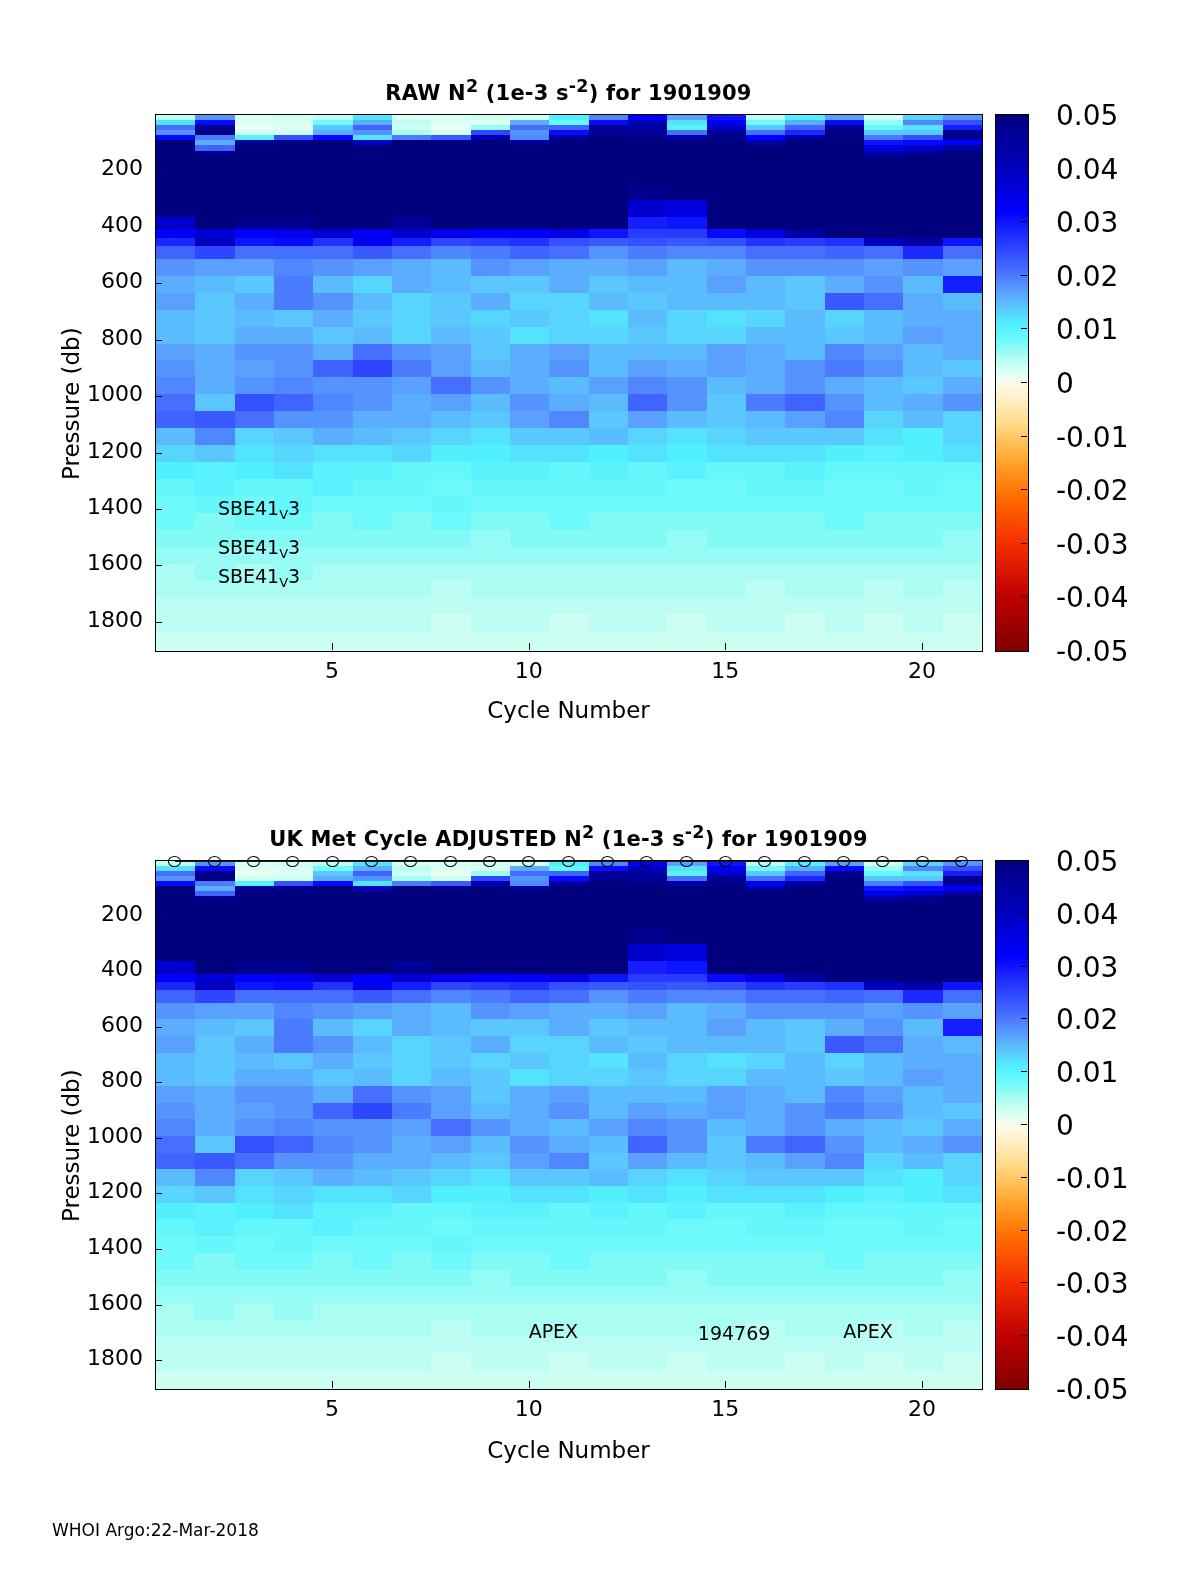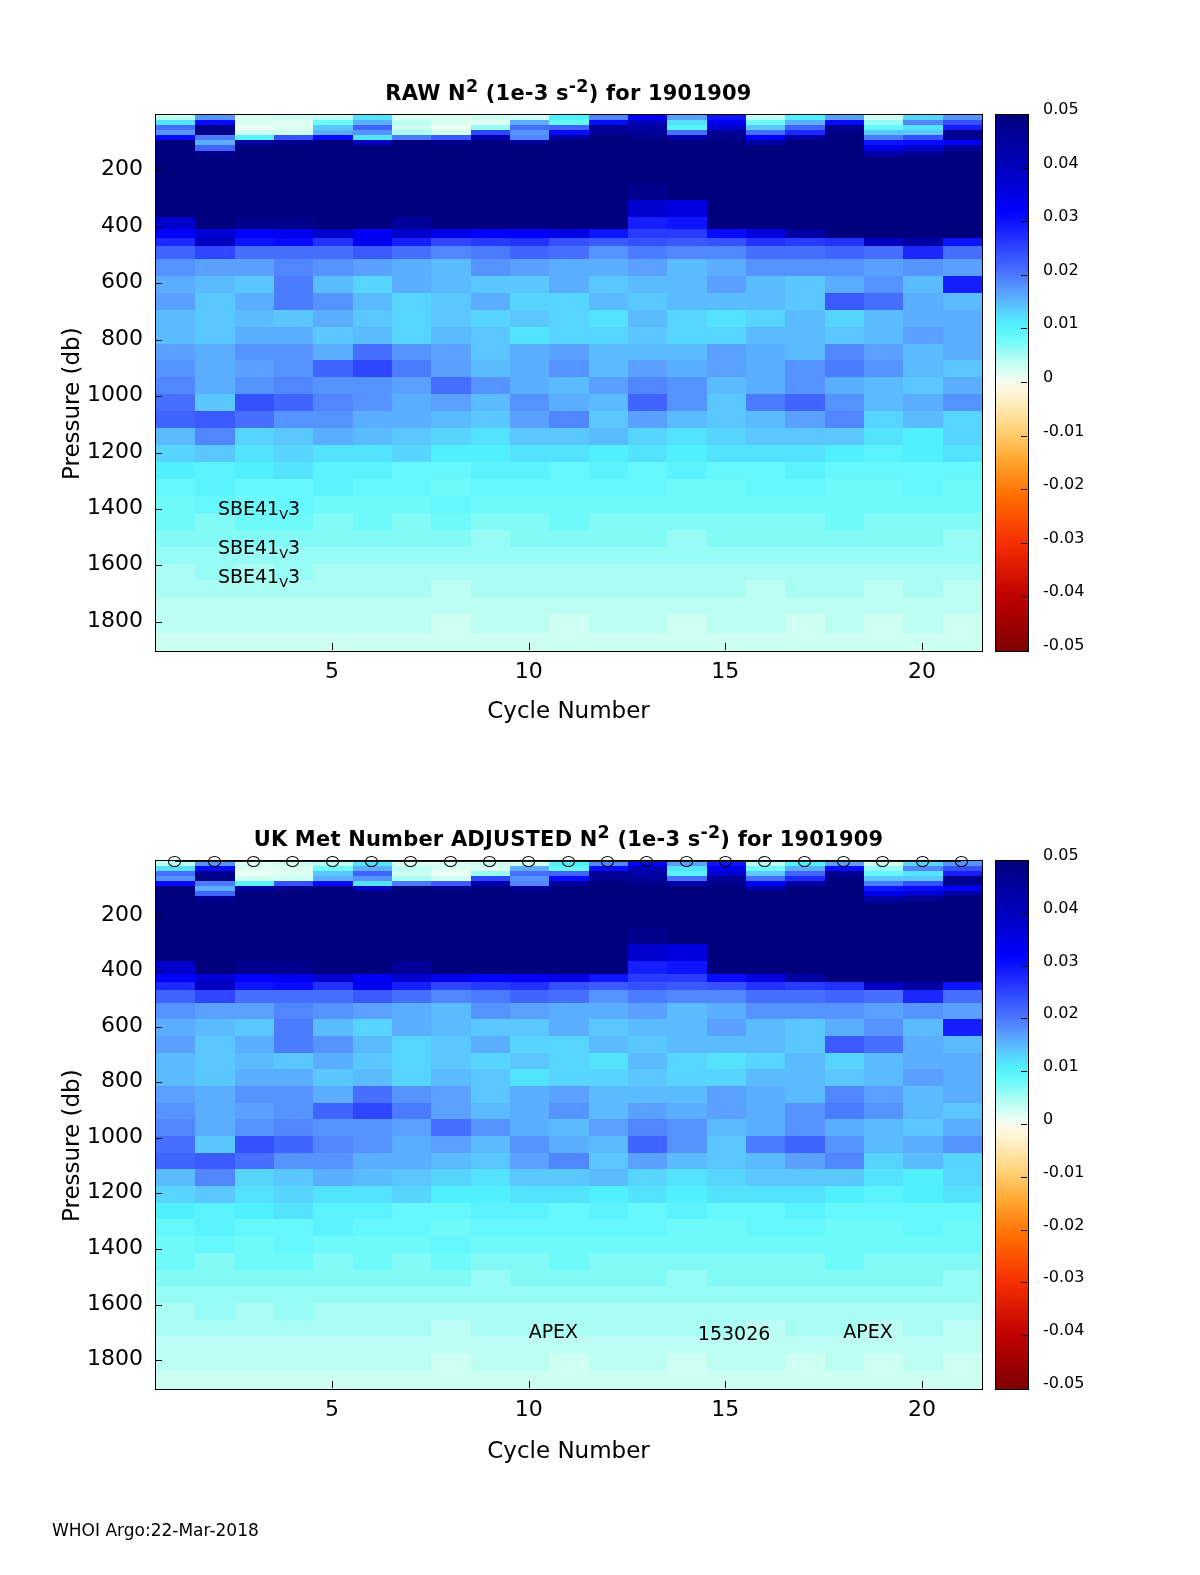--- a/index.html
+++ b/index.html
@@ -24,21 +24,21 @@
   .ytick{position:absolute;font-size:22px;text-align:right;white-space:nowrap;}
   .xtick{position:absolute;font-size:22px;text-align:center;white-space:nowrap;}
   .tickmark-y{position:absolute;height:1px;background:#000;width:7px;}
   .tickmark-x{position:absolute;width:1px;background:#000;height:7px;}
 
   .annot{position:absolute;font-size:19px;white-space:nowrap;color:#000;}
   .annot sub{font-size:13px;vertical-align:-4px;}
 
   .cbar{position:absolute;border:1px solid #000;box-sizing:content-box;}
   .cbar-grad{position:absolute;left:0;top:0;width:100%;height:100%;}
-  .cbtick{position:absolute;font-size:16px;white-space:nowrap;}
+  .cbtick{position:absolute;font-size:28px;white-space:nowrap;margin-left:13px;}
   .cbtickmark{position:absolute;height:1px;width:6px;background:#000;}
 
   .marker-line{position:absolute;height:1px;background:#1a1a1a;}
   .marker{position:absolute;width:13px;height:11px;border:1.6px solid #000;
           border-radius:50%;background:transparent;box-sizing:border-box;}
 
   .footer{position:absolute;font-size:17px;white-space:nowrap;}
 </style>
 </head>
 <body>
@@ -1014,21 +1014,21 @@
       <div class="cbtickmark" style="left: 1021px; top: 542.8px;"></div>
       <div class="cbtick" style="left: 1043px; top: 581.4px;">-0.04</div>
       <div class="cbtickmark" style="left: 1021px; top: 596.4px;"></div>
       <div class="cbtick" style="left: 1043px; top: 635px;">-0.05</div>
     </div>
 </div>
 
 <div class="panel">
 
   <div class="plot-title" style="left:155px;top:822px;width:827px;">
-    <span>UK Met Number  ADJUSTED N</span><sup>2</sup><span> (1e-3 s</span><sup>-2</sup><span>) for 1901909</span>
+    <span>UK Met Cycle  ADJUSTED N</span><sup>2</sup><span> (1e-3 s</span><sup>-2</sup><span>) for 1901909</span>
   </div>
 
   <div class="ylabel" style="left:58px;top:1222px;">Pressure (db)</div>
 
   <div class="axes" style="left:155px;top:860px;width:826px;height:528px;">
     <div class="hm" id="hm-adj">
         <div class="hmrow" style="top: 0%; height: 1.00737%;">
           <div class="hmcell" style="background: rgb(188, 254, 243);"></div>
           <div class="hmcell" style="background: rgb(85, 148, 255);"></div>
           <div class="hmcell" style="background: rgb(220, 255, 244);"></div>
@@ -1977,21 +1977,21 @@
       <div class="tickmark-x" style="left: 332px; top: 1381px;"></div>
       <div class="xtick" style="left: 488.667px; width: 80px; top: 1396px;">10</div>
       <div class="tickmark-x" style="left: 528.667px; top: 1381px;"></div>
       <div class="xtick" style="left: 685.333px; width: 80px; top: 1396px;">15</div>
       <div class="tickmark-x" style="left: 725.333px; top: 1381px;"></div>
       <div class="xtick" style="left: 882px; width: 80px; top: 1396px;">20</div>
       <div class="tickmark-x" style="left: 922px; top: 1381px;"></div>
     </div>
   <div id="annots-adj">
       <div class="annot" style="left: 528.667px; top: 1320.42px;">APEX</div>
-      <div class="annot" style="left: 697.8px; top: 1321.81px;">153026</div>
+      <div class="annot" style="left: 697.8px; top: 1321.81px;">194769</div>
       <div class="annot" style="left: 843.333px; top: 1320.42px;">APEX</div>
     </div>
 
   <div class="xlabel" style="left:155px;top:1437px;width:827px;">Cycle Number</div>
 
   <div class="cbar" style="left:995px;top:860px;width:32px;height:528px;">
     <div class="cbar-grad" id="cb-adj" style="background: linear-gradient(rgb(0, 0, 127) 0%, rgb(0, 0, 131) 0.63%, rgb(0, 0, 135) 1.25%, rgb(0, 0, 139) 1.88%, rgb(0, 0, 143) 2.5%, rgb(0, 0, 147) 3.13%, rgb(0, 0, 151) 3.75%, rgb(0, 0, 155) 4.38%, rgb(0, 0, 159) 5%, rgb(0, 0, 162) 5.63%, rgb(0, 0, 166) 6.25%, rgb(0, 0, 170) 6.88%, rgb(0, 0, 174) 7.5%, rgb(0, 0, 178) 8.13%, rgb(0, 0, 182) 8.75%, rgb(0, 0, 186) 9.38%, rgb(0, 0, 190) 10%, rgb(0, 0, 195) 10.63%, rgb(0, 0, 200) 11.25%, rgb(0, 0, 205) 11.88%, rgb(0, 0, 210) 12.5%, rgb(0, 0, 215) 13.13%, rgb(0, 0, 220) 13.75%, rgb(0, 0, 226) 14.37%, rgb(0, 0, 231) 15%, rgb(0, 0, 236) 15.63%, rgb(0, 0, 241) 16.25%, rgb(0, 0, 246) 16.88%, rgb(0, 0, 251) 17.5%, rgb(1, 1, 255) 18.13%, rgb(5, 8, 255) 18.75%, rgb(9, 14, 255) 19.38%, rgb(13, 20, 255) 20%, rgb(17, 26, 255) 20.63%, rgb(22, 32, 255) 21.25%, rgb(26, 39, 255) 21.88%, rgb(30, 45, 255) 22.5%, rgb(34, 51, 255) 23.13%, rgb(38, 57, 255) 23.75%, rgb(42, 64, 255) 24.38%, rgb(46, 70, 255) 25%, rgb(50, 76, 255) 25.62%, rgb(54, 83, 255) 26.25%, rgb(57, 89, 255) 26.88%, rgb(61, 95, 255) 27.5%, rgb(65, 101, 255) 28.13%, rgb(68, 107, 255) 28.75%, rgb(72, 115, 255) 29.38%, rgb(75, 122, 255) 30%, rgb(78, 130, 255) 30.63%, rgb(81, 138, 255) 31.25%, rgb(84, 146, 255) 31.87%, rgb(88, 154, 255) 32.5%, rgb(90, 162, 255) 33.13%, rgb(90, 170, 255) 33.75%, rgb(90, 178, 255) 34.38%, rgb(90, 187, 255) 35%, rgb(90, 195, 255) 35.63%, rgb(89, 203, 255) 36.25%, rgb(87, 212, 255) 36.88%, rgb(85, 220, 255) 37.5%, rgb(83, 228, 255) 38.13%, rgb(81, 237, 255) 38.75%, rgb(84, 241, 254) 39.38%, rgb(90, 243, 253) 40%, rgb(96, 245, 252) 40.63%, rgb(102, 248, 251) 41.25%, rgb(109, 250, 250) 41.88%, rgb(120, 251, 249) 42.5%, rgb(133, 251, 247) 43.13%, rgb(145, 252, 245) 43.75%, rgb(157, 252, 244) 44.38%, rgb(170, 253, 242) 45%, rgb(181, 254, 242) 45.63%, rgb(192, 254, 243) 46.25%, rgb(203, 255, 243) 46.88%, rgb(212, 255, 244) 47.5%, rgb(222, 255, 244) 48.13%, rgb(231, 255, 245) 48.75%, rgb(241, 253, 241) 49.38%, rgb(252, 250, 235) 50%, rgb(253, 248, 228) 50.63%, rgb(253, 246, 220) 51.25%, rgb(254, 244, 213) 51.88%, rgb(255, 242, 206) 52.5%, rgb(255, 239, 198) 53.13%, rgb(255, 236, 190) 53.75%, rgb(255, 233, 181) 54.37%, rgb(255, 230, 172) 55%, rgb(255, 227, 163) 55.63%, rgb(255, 224, 155) 56.25%, rgb(255, 221, 146) 56.88%, rgb(255, 218, 137) 57.5%, rgb(255, 214, 128) 58.13%, rgb(255, 209, 120) 58.75%, rgb(255, 205, 112) 59.38%, rgb(255, 200, 103) 60%, rgb(255, 195, 95) 60.62%, rgb(255, 191, 87) 61.25%, rgb(255, 186, 78) 61.88%, rgb(255, 181, 70) 62.5%, rgb(255, 177, 62) 63.13%, rgb(255, 172, 53) 63.75%, rgb(255, 167, 47) 64.38%, rgb(255, 161, 43) 65%, rgb(255, 156, 38) 65.63%, rgb(255, 151, 34) 66.25%, rgb(255, 145, 29) 66.88%, rgb(255, 140, 25) 67.5%, rgb(255, 135, 21) 68.13%, rgb(255, 129, 16) 68.75%, rgb(255, 124, 12) 69.38%, rgb(255, 119, 7) 70%, rgb(255, 113, 3) 70.63%, rgb(255, 108, 0) 71.25%, rgb(254, 104, 0) 71.88%, rgb(253, 99, 0) 72.5%, rgb(253, 95, 0) 73.13%, rgb(252, 90, 0) 73.75%, rgb(251, 86, 0) 74.38%, rgb(251, 81, 0) 75%, rgb(250, 77, 0) 75.63%, rgb(249, 72, 0) 76.25%, rgb(248, 68, 0) 76.88%, rgb(248, 63, 0) 77.5%, rgb(247, 59, 0) 78.13%, rgb(246, 54, 0) 78.75%, rgb(246, 50, 0) 79.38%, rgb(245, 45, 0) 80%, rgb(242, 42, 0) 80.63%, rgb(238, 39, 0) 81.25%, rgb(235, 37, 0) 81.88%, rgb(231, 34, 0) 82.5%, rgb(228, 31, 0) 83.13%, rgb(224, 28, 0) 83.75%, rgb(221, 25, 0) 84.38%, rgb(217, 22, 0) 85%, rgb(214, 20, 0) 85.63%, rgb(211, 17, 0) 86.25%, rgb(207, 14, 0) 86.88%, rgb(204, 11, 0) 87.5%, rgb(200, 8, 0) 88.13%, rgb(197, 6, 0) 88.75%, rgb(193, 3, 0) 89.38%, rgb(190, 0, 0) 90%, rgb(186, 0, 0) 90.63%, rgb(182, 0, 0) 91.25%, rgb(178, 0, 0) 91.88%, rgb(174, 0, 0) 92.5%, rgb(170, 0, 0) 93.13%, rgb(166, 0, 0) 93.75%, rgb(162, 0, 0) 94.38%, rgb(159, 0, 0) 95%, rgb(155, 0, 0) 95.63%, rgb(151, 0, 0) 96.25%, rgb(147, 0, 0) 96.88%, rgb(143, 0, 0) 97.5%, rgb(139, 0, 0) 98.13%, rgb(135, 0, 0) 98.75%, rgb(131, 0, 0) 99.38%, rgb(127, 0, 0) 100%);"></div>
   </div>
   <div id="cbticks-adj">
       <div class="cbtick" style="left: 1043px; top: 845px;">0.05</div>

